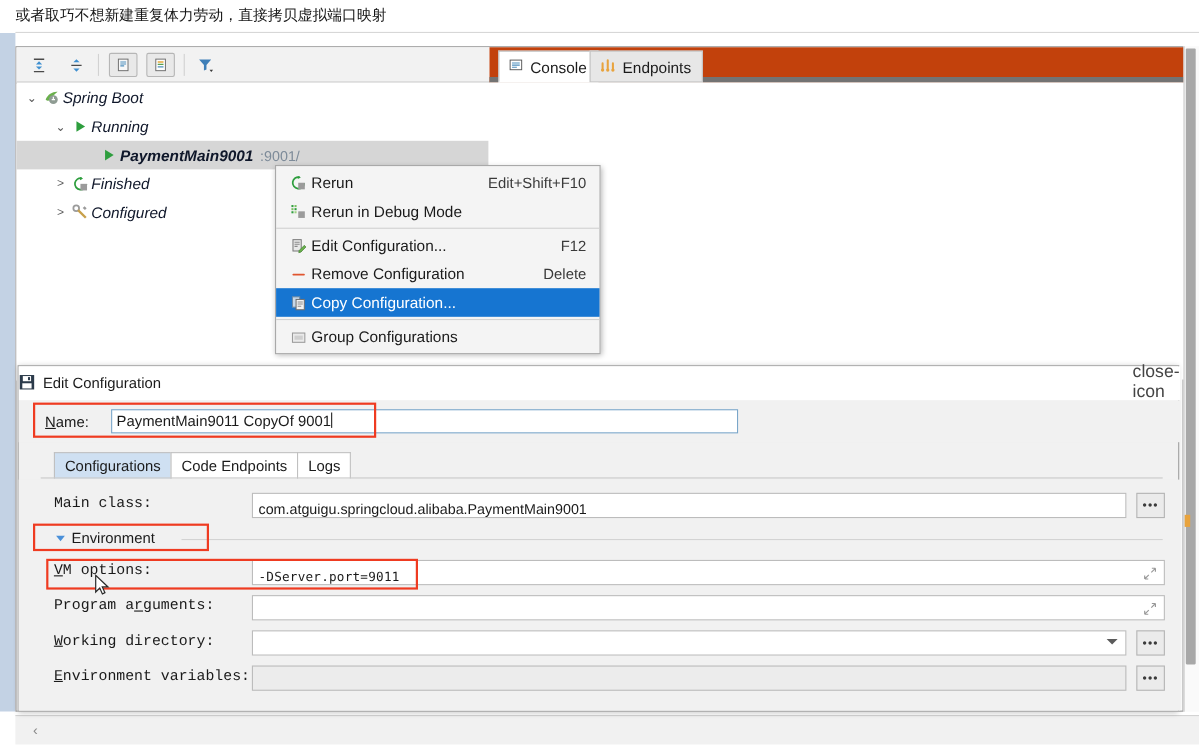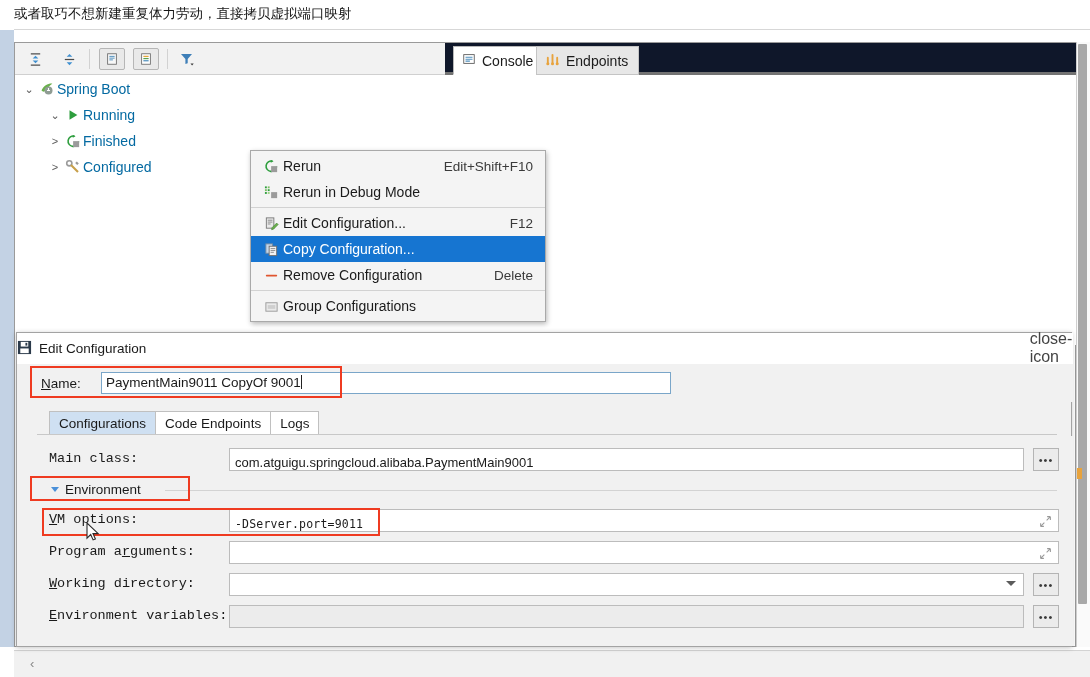--- a/index.html
+++ b/index.html
@@ -54,28 +54,28 @@
   }
   .tb-btn.framed { border: 1px solid #b6b6b6; background: #e9e9e9; border-radius: 2px; width: 26px; }
   .tb-sep { position: absolute; top: 6px; width: 1px; height: 20px; background: #d2d2d2; }
 
   
   .tree { position: absolute; left: 0; top: 33px; width: 429px; height: 270px; background: #fff; }
   .tree-row { position: relative; height: 26px; display: flex; align-items: center; white-space: nowrap; }
   .tree-row.sel { background: #d6d6d6; }
   .chev { width: 16px; text-align: center; color: #5a5a5a; font-size: 11px; display:inline-block; }
   .node-ico { width: 20px; display: inline-flex; align-items:center; justify-content:center; }
-  .node-lbl { font-size: 14px; color: #0369a1; font-family:"Liberation Sans",sans-serif; }
+  .node-lbl { font-size: 14px; color: #0f172a; font-family:"Liberation Sans",sans-serif;font-style:italic; }
   .node-lbl.bold { font-weight: bold; }
   .node-sub { font-size: 13px; color: #7d8b99; margin-left: 6px; }
 
   
   .tabstrip {
     position: absolute; left: 430px; top: 0; width: 631px; height: 32px;
-    background: #0f172a; border-bottom: 3px solid #737373;
+    background: #c2410c; border-bottom: 5px solid #737373;
   }
   .tab {
     position: absolute; top: 3px; height: 29px; padding: 0 10px 0 8px;
     display: flex; align-items: center; gap: 6px;
     font-size: 14px; color: #1b1b1b; background: transparent;
     border: 1px solid transparent;
   }
   .tab.active { background: #ffffff; border: 1px solid #b9b9b9; border-bottom-color:#ffffff; }
   .tab.inactive { background: #e7e7e7; border: 1px solid #c4c4c4; }
   .console-body {
@@ -283,20 +283,30 @@
       <div class="tree-row" style="padding-left:32px">
         <span class="chev">⌄</span>
         <span class="node-ico">
           <svg width="14" height="14" viewBox="0 0 16 16">
               <path d="M4 2.5l9 5.5-9 5.5z" fill="#2e9e3e"></path>
             </svg>
         </span>
         <span class="node-lbl">Running</span>
       </div>
 
+      <div class="tree-row sel" style="padding-left:58px">
+        <span class="chev"></span>
+        <span class="node-ico">
+          <svg width="14" height="14" viewBox="0 0 16 16">
+              <path d="M4 2.5l9 5.5-9 5.5z" fill="#2e9e3e"></path>
+            </svg>
+        </span>
+        <span class="node-lbl bold">PaymentMain9001</span>
+        <span class="node-sub">:9001/</span>
+      </div>
 
       <div class="tree-row" style="padding-left:32px">
         <span class="chev">&gt;</span>
         <span class="node-ico">
           <svg width="15" height="15" viewBox="0 0 16 16">
             <path d="M9 2.2A5.6 5.6 0 1 0 13.4 8" fill="none" stroke="#2e9e3e" stroke-width="1.7"></path>
             <path d="M7.2 1l3 1.4-3 1.6z" fill="#2e9e3e"></path>
             <rect x="7.6" y="7.6" width="6.4" height="6.4" fill="#9b9b9b"></rect>
           </svg>
         </span>
@@ -378,40 +388,40 @@
         <svg width="15" height="15" viewBox="0 0 16 16">
           <rect x="2.5" y="2" width="8" height="11" fill="#e9e9e9" stroke="#7a7a7a"></rect>
           <path d="M4 4.5h5M4 6.5h5M4 8.5h3" stroke="#8a8a8a" stroke-width="1"></path>
           <path d="M8.5 12.5l5-5 1.6 1.6-5 5-2 .5z" fill="#6ab04c" stroke="#3c7a2c" stroke-width=".6"></path>
         </svg>
       </span>
       <span class="ctx-label">Edit Configuration...</span>
       <span class="ctx-key">F12</span>
     </div>
 
+    <div class="ctx-item">
+      <span class="ctx-ico">
+        <svg width="15" height="15" viewBox="0 0 16 16">
+            <rect x="2" y="7.2" width="12" height="1.9" rx=".8" fill="#e0552f"></rect>
+          </svg>
+      </span>
+      <span class="ctx-label">Remove Configuration</span>
+      <span class="ctx-key">Delete</span>
+    </div>
+
     <div class="ctx-item hl">
       <span class="ctx-ico">
         <svg width="15" height="15" viewBox="0 0 16 16">
           <rect x="2" y="2" width="7" height="10" fill="#c6d7e8" stroke="#6f8aa5"></rect>
           <rect x="5.5" y="4.5" width="8" height="10" fill="#f2f2f2" stroke="#6f6f6f"></rect>
           <path d="M7 7h5M7 9h5M7 11h3.5" stroke="#8b8b8b" stroke-width="1"></path>
         </svg>
       </span>
       <span class="ctx-label">Copy Configuration...</span>
       <span class="ctx-key"></span>
-    </div>
-
-    <div class="ctx-item">
-      <span class="ctx-ico">
-        <svg width="15" height="15" viewBox="0 0 16 16">
-            <rect x="2" y="7.2" width="12" height="1.9" rx=".8" fill="#e0552f"></rect>
-          </svg>
-      </span>
-      <span class="ctx-label">Remove Configuration</span>
-      <span class="ctx-key">Delete</span>
     </div>
 
     <div class="ctx-sep"></div>
 
     <div class="ctx-item">
       <span class="ctx-ico">
         <svg width="15" height="15" viewBox="0 0 16 16">
           <rect x="2" y="4" width="12" height="9" fill="#eaeaea" stroke="#9a9a9a"></rect>
           <rect x="4" y="6.5" width="8" height="4" fill="#cfcfcf"></rect>
         </svg>

